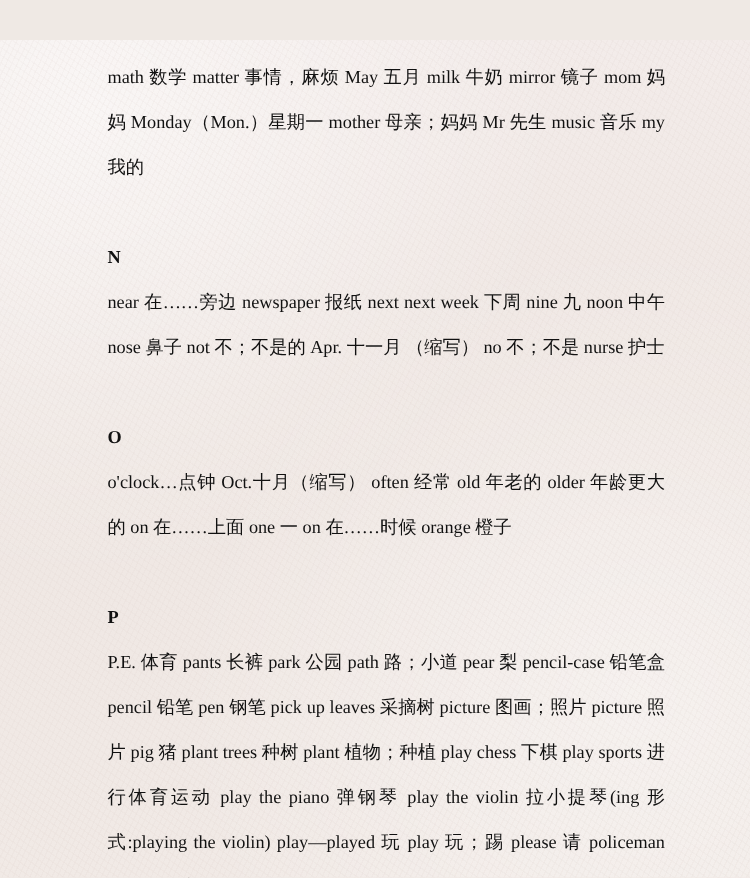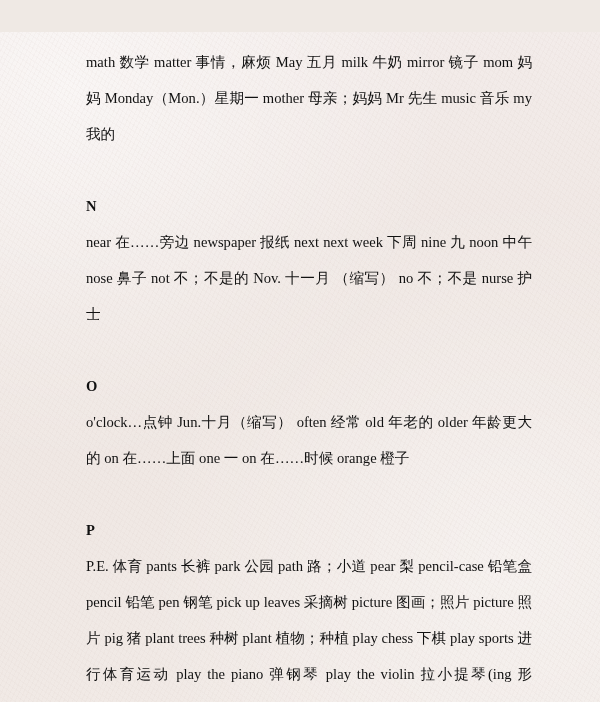--- a/index.html
+++ b/index.html
@@ -93,24 +93,24 @@
 </head>
 <body>
 
 <div class="page">
   <div class="paper-texture"></div>
 
   <div class="content">
     <p class="para">math 数学 matter 事情，麻烦 May 五月 milk 牛奶 mirror 镜子   mom 妈妈  Monday（Mon.）星期一   mother 母亲；妈妈 Mr 先生 music 音乐 my 我的</p>
     <div class="spacer-lg"></div>
     <p class="section-letter">N</p>
-    <p class="para">near 在……旁边 newspaper 报纸 next    next week 下周 nine 九 noon 中午 nose 鼻子 not 不；不是的 Nov. 十一月 （缩写） no 不；不是 nurse 护士</p>
+    <p class="para">near 在……旁边 newspaper 报纸 next    next week 下周 nine 九 noon 中午 nose 鼻子 not 不；不是的 Apr. 十一月 （缩写） no 不；不是 nurse 护士</p>
     <div class="spacer-lg"></div>
     <p class="section-letter">O</p>
-    <p class="para">o'clock…点钟 Jun.十月（缩写） often 经常 old 年老的 older 年龄更大的 on 在……上面 one 一 on 在……时候 orange 橙子</p>
+    <p class="para">o'clock…点钟 Oct.十月（缩写） often 经常 old 年老的 older 年龄更大的 on 在……上面 one 一 on 在……时候 orange 橙子</p>
     <div class="spacer-lg"></div>
     <p class="section-letter">P</p>
     <p class="para">P.E. 体育 pants 长裤 park 公园 path 路；小道 pear 梨 pencil-case 铅笔盒 pencil 铅笔 pen 钢笔 pick up leaves 采摘树 picture 图画；照片 picture 照片 pig 猪 plant trees 种树 plant 植物；种植 play chess 下棋 play sports 进行体育运动 play the piano 弹钢琴 play the violin 拉小提琴(ing 形式:playing the violin) play—played 玩 play 玩；踢 please 请 policeman（男）警察 post card 明信片 post office 邮局 potato 土豆 present 礼物</p>
   </div>
 
   <div class="watermark">
     <span>头条</span>
     <span class="wm-sep">|</span>
     <span class="wm-logo"></span>
     <span>拉小提琴</span>

